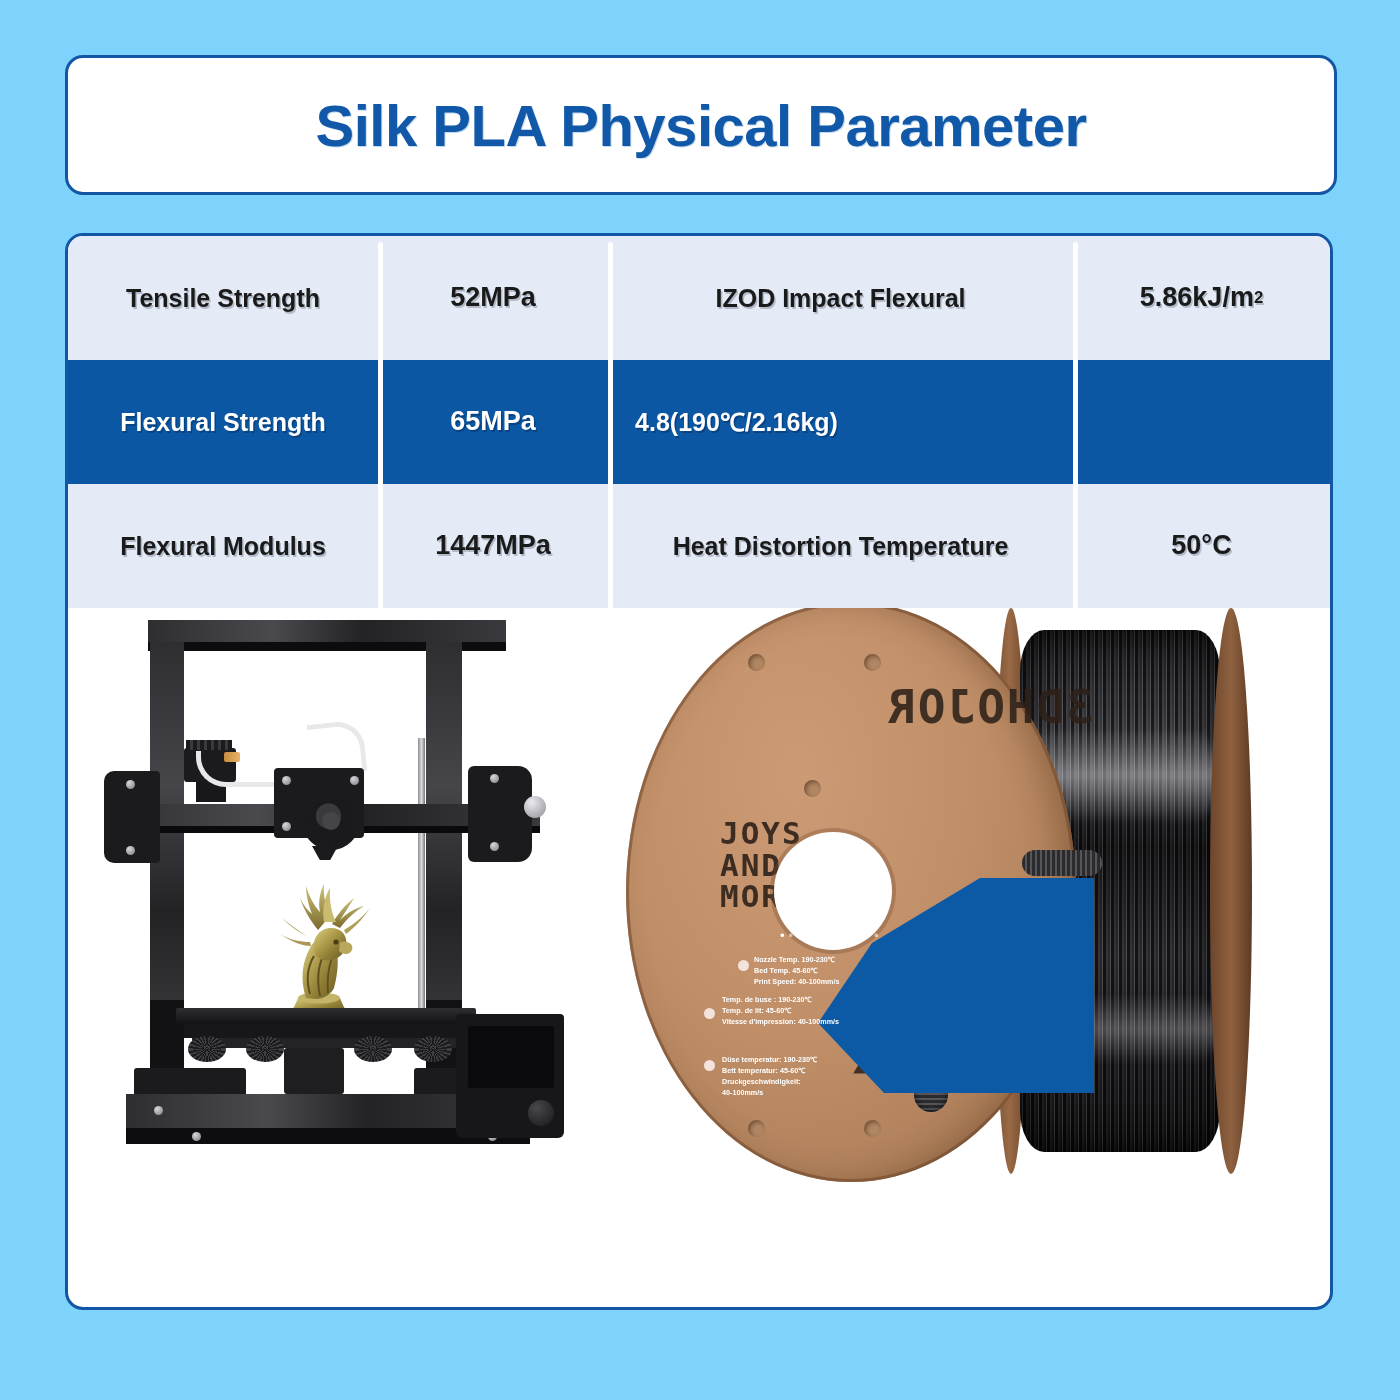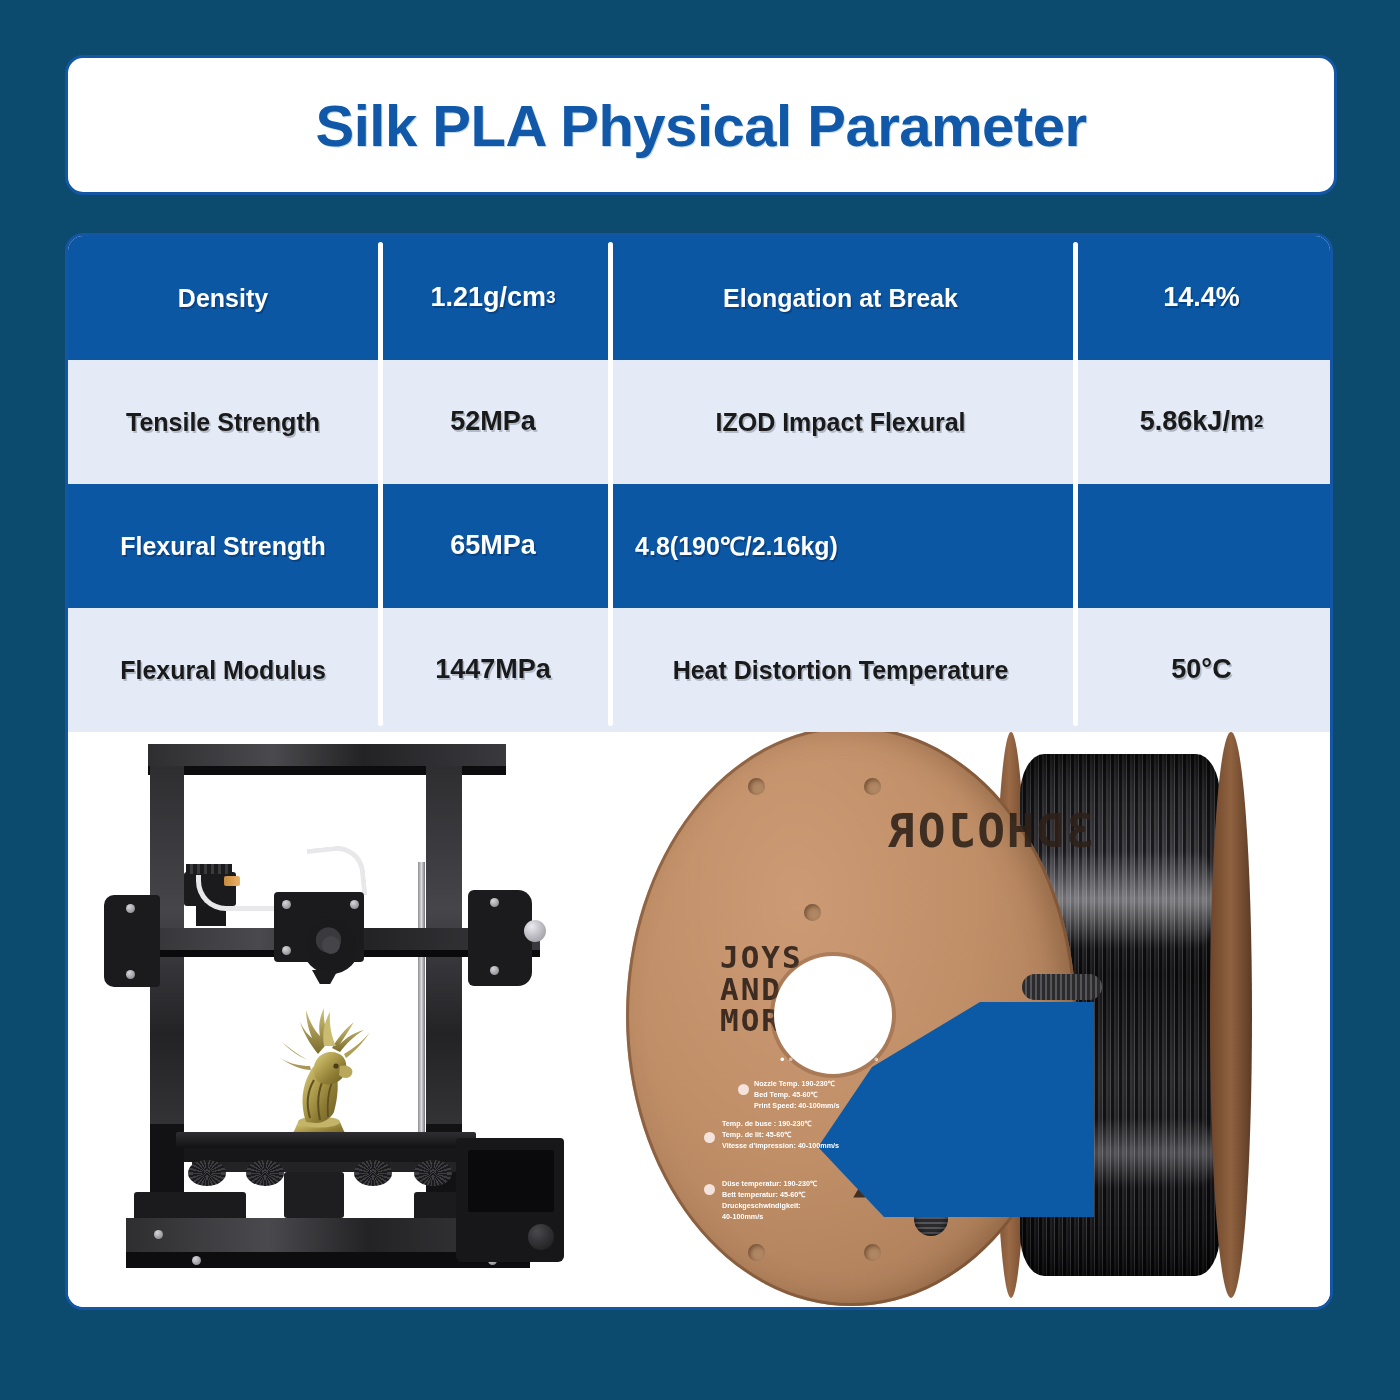--- a/index.html
+++ b/index.html
@@ -6,21 +6,21 @@
   html, body {
     width: 1400px; height: 1400px;
     background: #ffffff;
     font-family: "Liberation Sans", sans-serif;
     overflow: hidden;
   }
 
   .page {
     position: relative;
     width: 1400px; height: 1400px;
-    background: #0c4a6e;
+    background: #7dd3fc;
   }
 
   
   .title-box {
     position: absolute;
     left: 65px; top: 55px;
     width: 1272px; height: 140px;
     border: 3px solid #1356a5;
     border-radius: 18px;
     background: #ffffff;
@@ -388,32 +388,20 @@
 <div class="page">
 
   <div class="title-box">
     <div class="title-text">Silk PLA Physical Parameter</div>
   </div>
 
   <div class="content-box">
 
     <div class="table">
 
-      <div class="row blue">
-        <div class="cell c-label1">Density</div>
-        <div class="cell c-val1">
-            <span>1.21g/cm</span>
-            <sup>3</sup>
-          </div>
-        <div class="cell c-label2">Elongation at Break</div>
-        <div class="cell c-val2">
-            <span>14.4%</span>
-            <sup></sup>
-          </div>
-      </div>
 
       <div class="row light">
         <div class="cell c-label1">Tensile Strength</div>
         <div class="cell c-val1">
             <span>52MPa</span>
             <sup></sup>
           </div>
         <div class="cell c-label2">IZOD Impact Flexural</div>
         <div class="cell c-val2">
             <span>5.86kJ/m</span>

